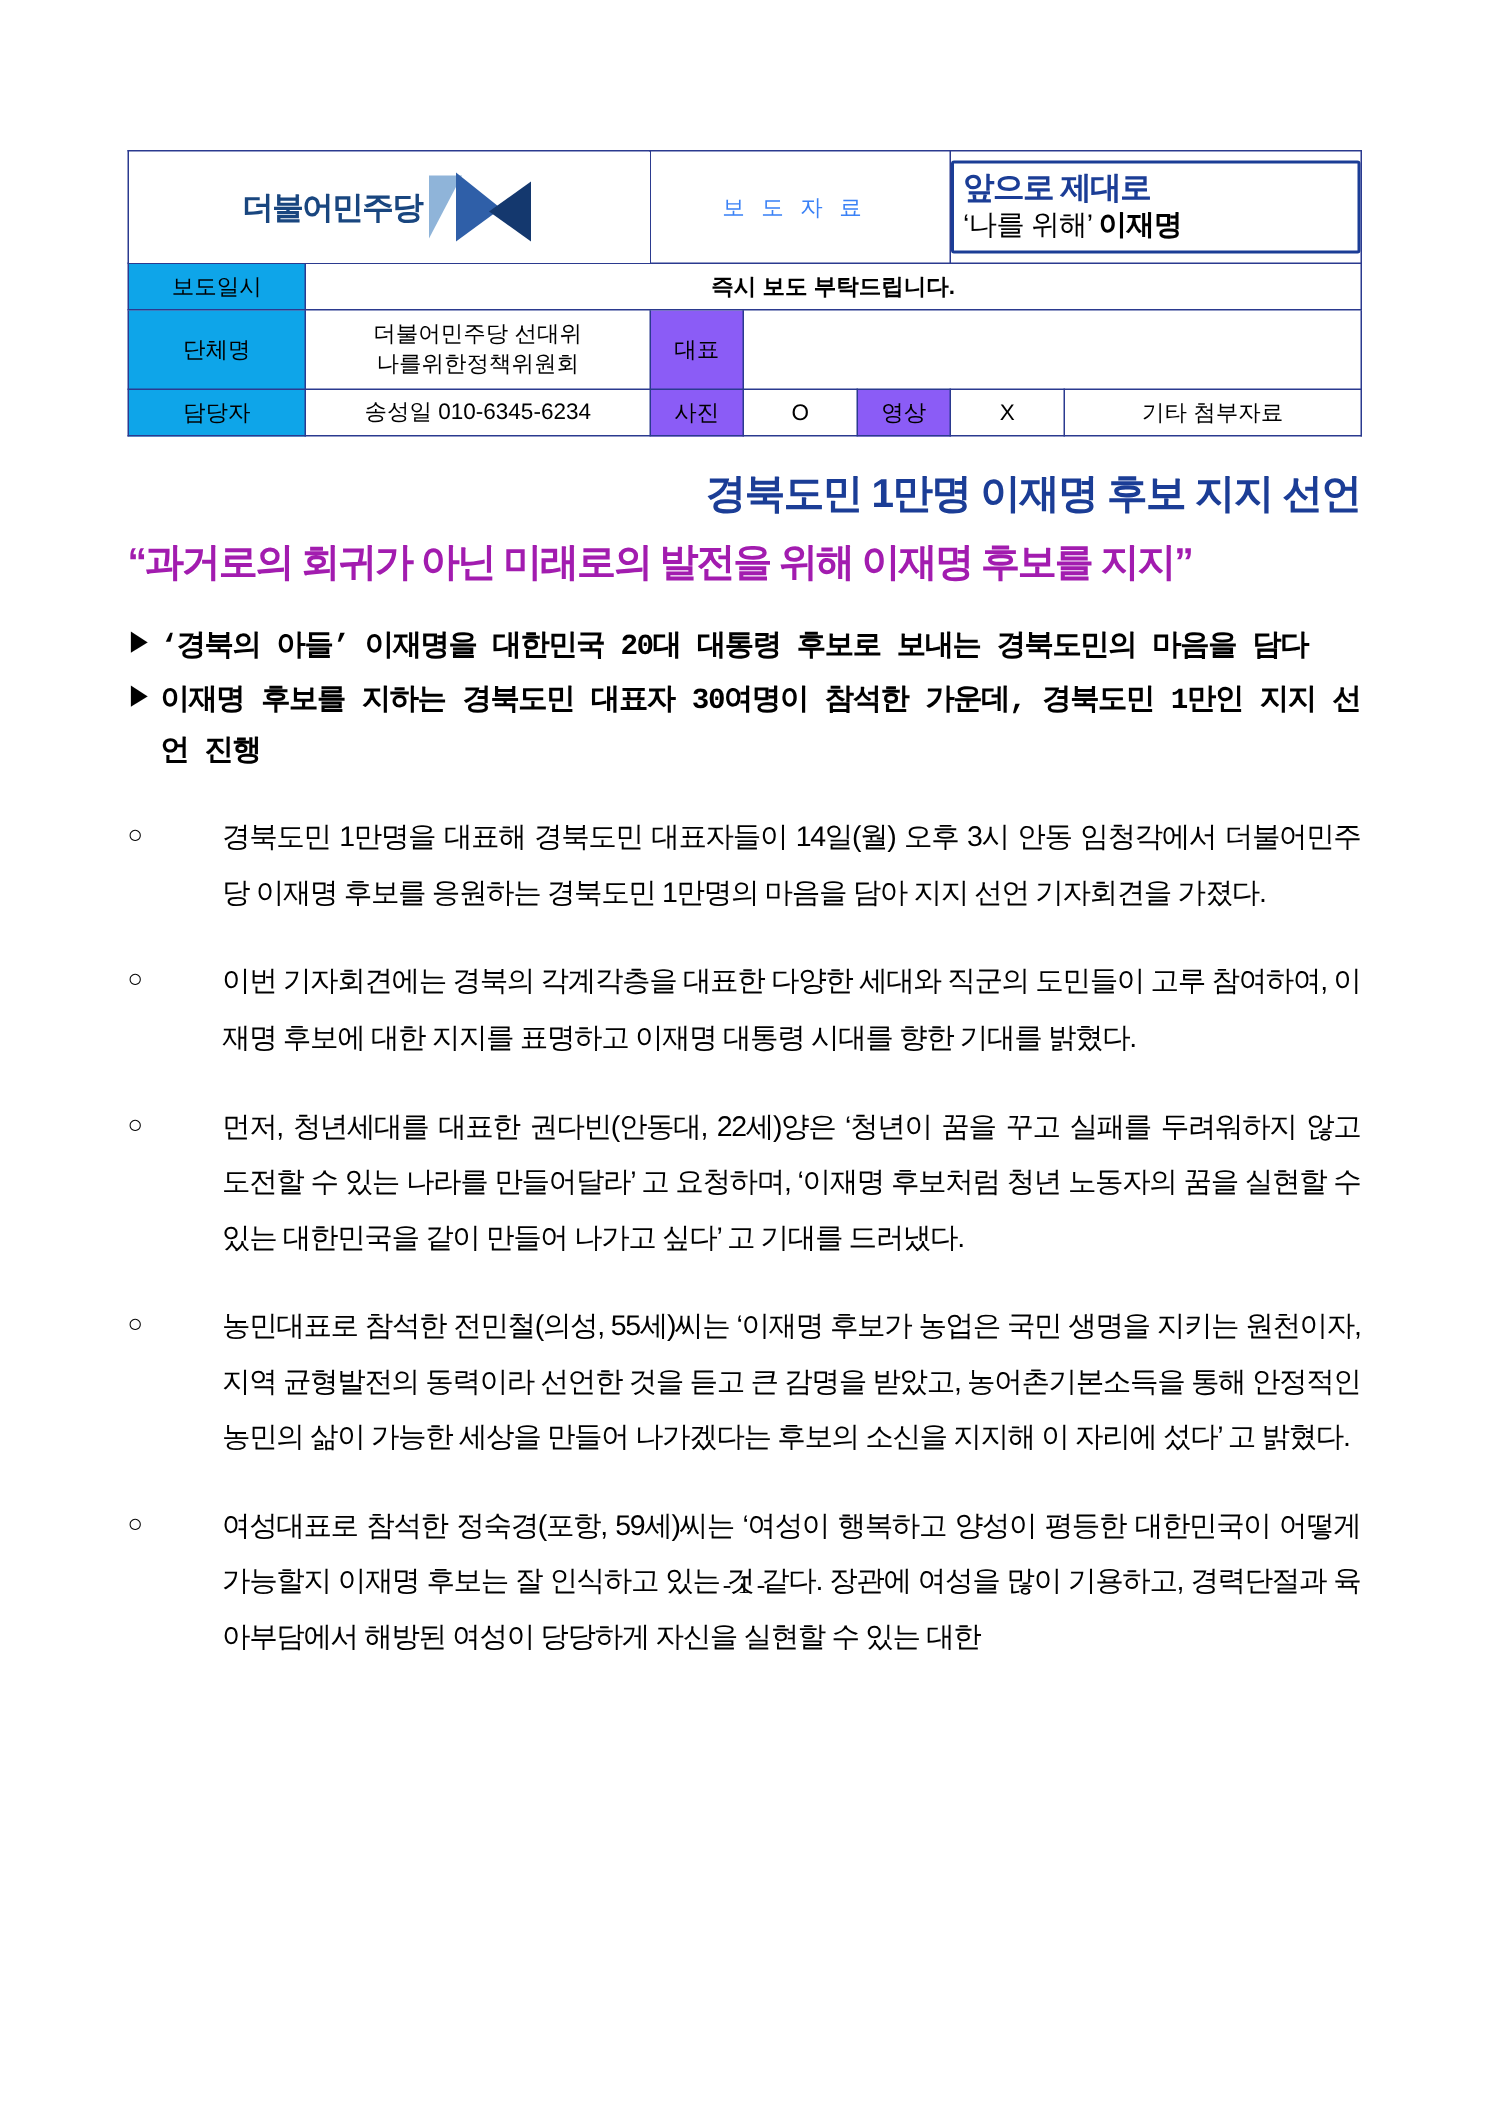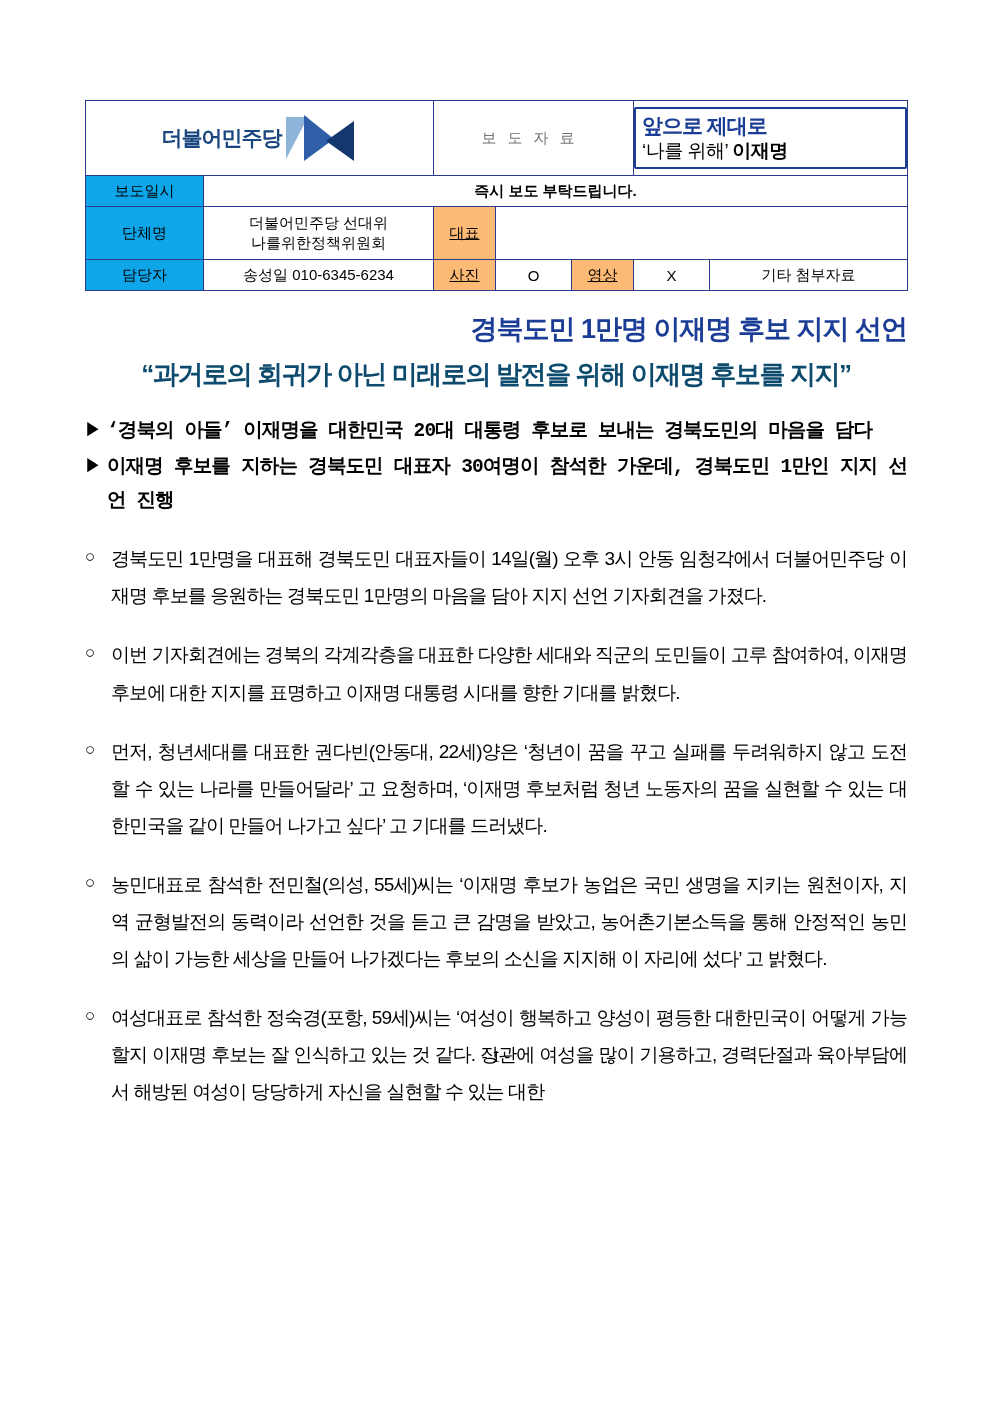--- a/index.html
+++ b/index.html
@@ -82,21 +82,21 @@
     left: 40px; top: 6px;
     width: 0; height: 0;
     border-right: 28px solid #14386e;
     border-top: 20px solid transparent;
     border-bottom: 20px solid transparent;
   }
   .title-cell {
     font-family: "Liberation Sans", sans-serif;
     font-size: 29px;
     letter-spacing: 11px;
-    color: #737373;
+    color: #3b82f6;
     font-weight: normal;
   }
   .slogan-cell {
     padding: 4px 6px;
   }
   .slogan-box {
     border: 2px solid #1b3d96;
     border-radius: 2px;
     padding: 5px 6px 6px 6px;
     text-align: left;
@@ -119,39 +119,38 @@
   .slogan-bottom b { font-weight: bold; }
 
   .lbl-cell {
     background: #0ea5e9;
     font-size: 15px;
     height: 30px;
     font-family: "Liberation Sans", sans-serif;
   }
   .row-tall td { height: 52px; }
   .val-cell { font-size: 15px; line-height: 1.35; }
-  .small-lbl { background: #fdba74; font-size: 15px; text-decoration: underline; }
+  .small-lbl { background: #8b5cf6; font-size: 15px; }
 
   
   .headline {
     text-align: right;
     margin-top: 20px;
     font-family: "Liberation Sans", sans-serif;
     font-weight: bold;
     font-size: 27px;
     color: #1b3d96;
     letter-spacing: -1px;
   }
   .headline2 {
-    text-align: center;
     margin-top: 10px;
     font-family: "Liberation Sans", sans-serif;
     font-weight: bold;
     font-size: 26px;
-    color: #0c4a6e;
+    color: #a21caf;
     letter-spacing: -1.4px;
   }
 
   
   .bullets { margin-top: 22px; }
   .bullet {
     display: flex;
     font-family: "Liberation Sans", sans-serif;
     font-weight: bold;
     font-size: 19.5px;
@@ -179,20 +178,21 @@
   }
   .para .mark {
     width: 26px;
     flex: 0 0 26px;
     font-size: 17px;
   }
   .para .txt {
     flex: 1;
     text-align: justify;
     text-justify: inter-character;
+    margin-left: 37px;
   }
 
   
   .page-number {
     position: absolute;
     left: 0;
     right: 0;
     bottom: 38px;
     text-align: center;
     font-family: "Liberation Serif", serif;

